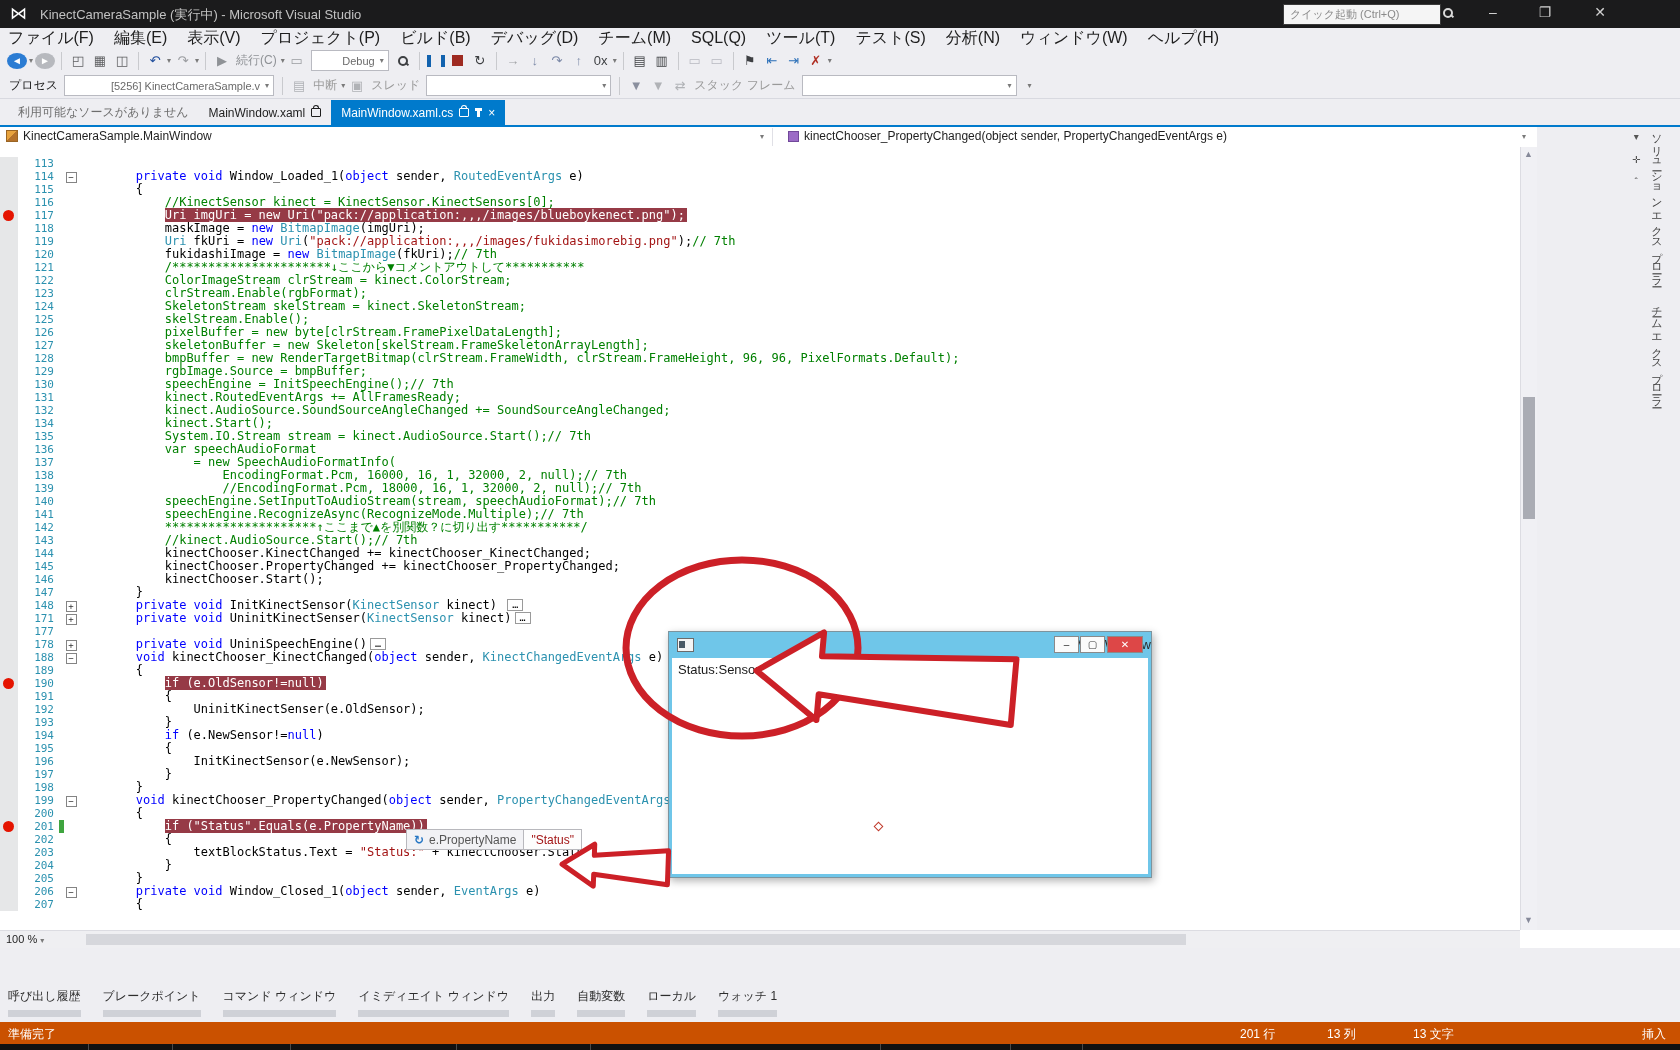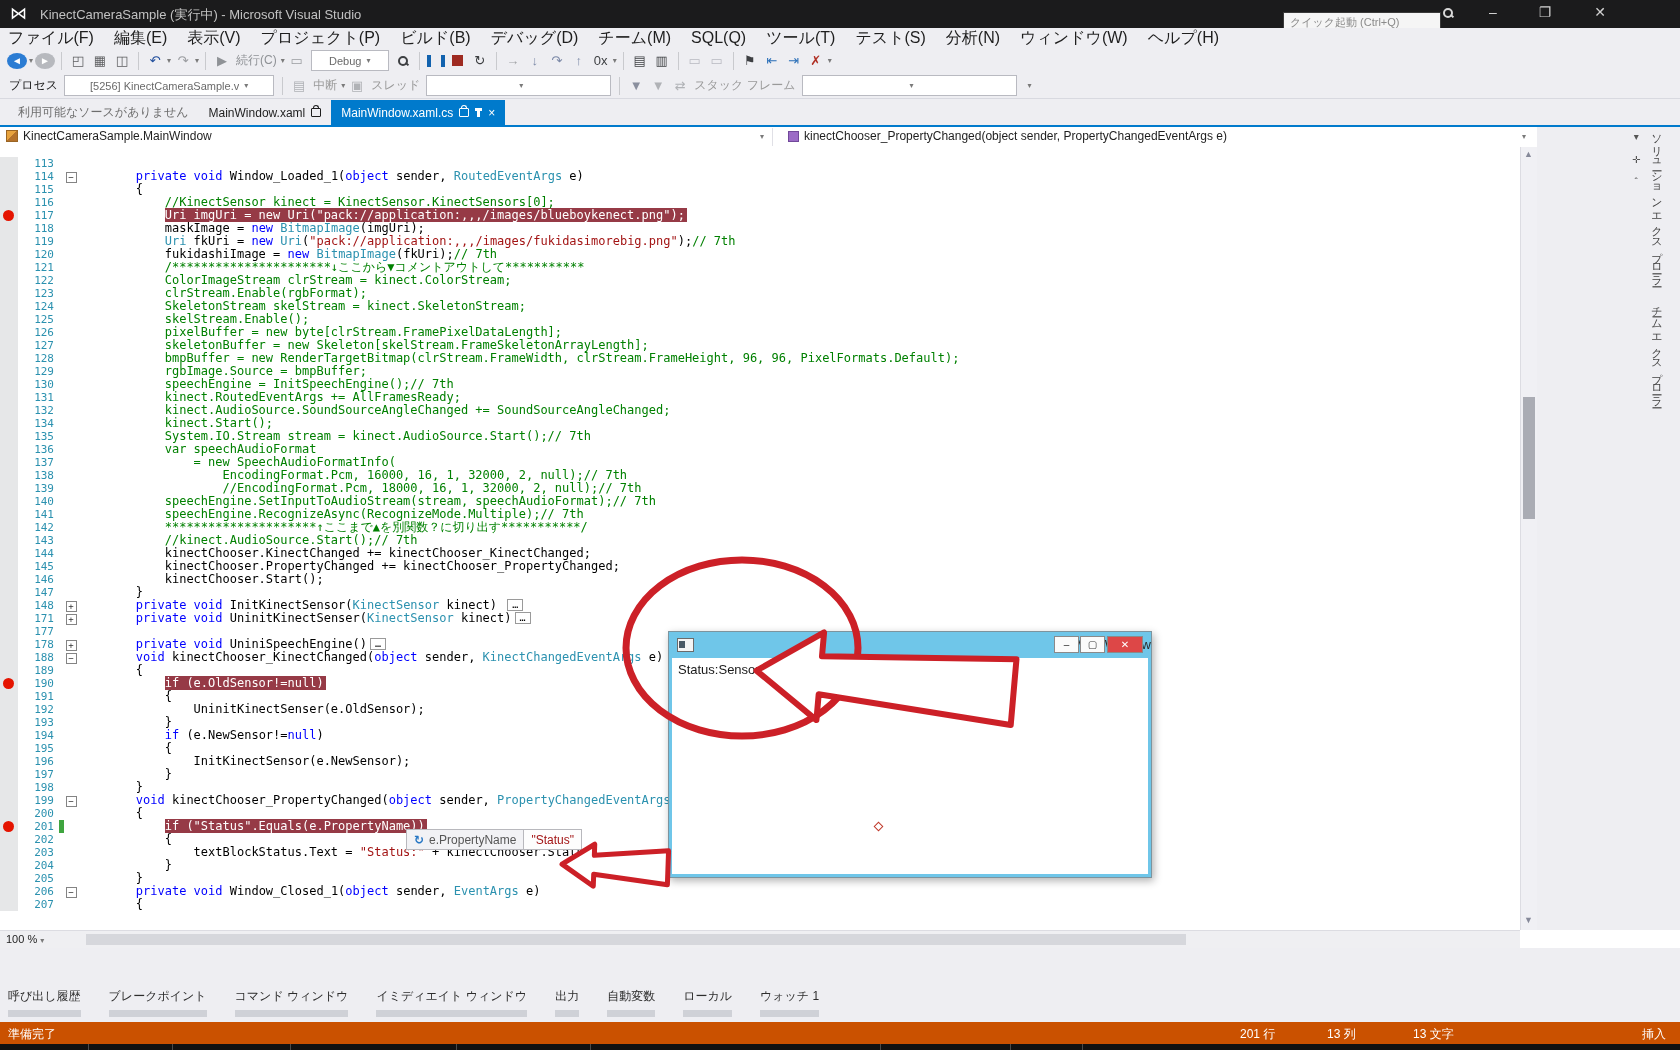--- a/index.html
+++ b/index.html
@@ -2,42 +2,42 @@
 <html><head>
 <meta charset="utf-8">
 <style>
   html,body{margin:0;padding:0;background:#888;}
   .stage{position:relative;width:1680px;height:1050px;overflow:hidden;
          background:#fff;font-family:"Liberation Sans","DejaVu Sans",sans-serif;}
   
   .titlebar{position:absolute;left:0;top:0;width:1680px;height:28px;background:#1b1b1c;}
   .vslogo{position:absolute;left:10px;top:4px;width:22px;height:20px;color:#fff;font-size:17px;line-height:20px;}
   .apptitle{position:absolute;left:40px;top:6px;color:#c2c2c2;font-size:13px;}
-  .quicklaunch{position:absolute;left:1283px;top:12px;width:150px;height:19px;background:#f5f5f5;
+  .quicklaunch{position:absolute;left:1283px;top:4px;width:150px;height:19px;background:#f5f5f5;
                border:1px solid #3a3a3a;color:#8a8a8a;font-size:11px;line-height:19px;padding-left:6px;}
   .mag{display:inline-block;position:relative;width:10px;height:10px;}
   .mag:before{content:"";position:absolute;left:0;top:0;width:6px;height:6px;border:2px solid currentColor;border-radius:50%;}
   .mag:after{content:"";position:absolute;left:7px;top:7px;width:4px;height:2px;background:currentColor;transform:rotate(45deg);}
   .qmag{position:absolute;left:1443px;top:8px;color:#d8d8d8;}
   .winbtn{position:absolute;top:4px;color:#d0d0d0;font-size:14px;width:30px;text-align:center;}
   
   .menubar{position:absolute;left:0;top:28px;width:1680px;height:20px;background:#eeeef2;
            display:flex;align-items:center;padding-left:8px;box-sizing:border-box;}
   .menu-item{color:#1e1e1e;font-size:16px;margin-right:20px;white-space:nowrap;}
   
   .toolbar1{position:absolute;left:0;top:48px;width:1680px;height:25px;background:#eeeef2;display:flex;align-items:center;padding-left:6px;box-sizing:border-box;}
   .toolbar2{position:absolute;left:0;top:73px;width:1680px;height:26px;background:#eeeef2;border-bottom:1px solid #d8d9e0;display:flex;align-items:center;padding-left:6px;box-sizing:border-box;}
   .tb-ic{display:inline-flex;align-items:center;justify-content:center;min-width:20px;height:20px;font-size:13px;margin:0 1px;}
   .tb-sep{width:1px;height:18px;background:#c9cace;margin:0 5px;}
   .tb-dd{font-size:8px;color:#7a7a7a;margin:0 1px;}
   .circ{width:16px;height:16px;border-radius:50%;color:#fff;font-size:10px;line-height:16px;text-align:center;}
   .circ.blue{background:#2b7cd3;}
   .circ.gray{background:#b7b9be;}
   .combo{height:19px;background:#fff;border:1px solid #b9bac1;font-size:11px;color:#6a6a6a;
-         display:inline-flex;align-items:center;padding:0 4px;justify-content:center;margin:0 3px;}
+         display:inline-flex;align-items:center;padding:0 4px;justify-content:flex-end;margin:0 3px;}
   .combo .cv{overflow:hidden;white-space:nowrap;}
   .combo .ca{font-size:8px;color:#7a7a7a;margin-left:5px;}
   .tb-label{font-size:12px;margin:0 3px;white-space:nowrap;}
   .pausebars{display:inline-block;width:10px;height:12px;border-left:4px solid #1262ae;border-right:4px solid #1262ae;}
   .stopsq{display:inline-block;width:11px;height:11px;background:#9e2a21;}
   
   .tabrow{position:absolute;left:0;top:99px;width:1680px;height:26px;background:#eeeef2;display:flex;align-items:flex-end;padding-left:8px;box-sizing:border-box;}
   .doc-tab{height:25px;display:flex;align-items:center;padding:0 10px;font-size:12px;color:#1e1e1e;white-space:nowrap;}
   .doc-tab.dim{color:#6d6d6d;}
   .doc-tab.active{background:#007acc;color:#fff;}
@@ -79,21 +79,21 @@
   .hrow{position:absolute;left:0;top:930px;width:1520px;height:18px;background:#efeff2;border-top:1px solid #dcdce2;box-sizing:border-box;font-size:11px;color:#1e1e1e;}
   .zoomsel{position:absolute;left:6px;top:2px;}
   .hthumb{position:absolute;left:86px;top:3px;width:1100px;height:11px;background:#d6d7dc;}
   
   .rail{position:absolute;left:1537px;top:127px;width:143px;height:803px;background:#eeeef2;}
   .rail-icons{position:absolute;left:95px;top:4px;display:flex;flex-direction:column;gap:12px;color:#555;font-size:10px;align-items:center;}
   .rail-tabs{position:absolute;left:112px;top:0px;display:flex;flex-direction:column;gap:18px;}
   .rail-tab{writing-mode:vertical-rl;font-size:11px;color:#424242;white-space:nowrap;}
   
   .bottompanel{position:absolute;left:0;top:948px;width:1680px;height:74px;background:#eeeef2;}
-  .btabs{position:absolute;left:8px;top:40px;display:flex;gap:28px;}
+  .btabs{position:absolute;left:8px;top:40px;display:flex;gap:22px;}
   .btab{display:flex;flex-direction:column;}
   .btab .bl{font-size:12px;color:#2d2d2d;white-space:nowrap;}
   .btab .bar{height:7px;background:#cfd1d7;margin-top:5px;}
   
   .statusbar{position:absolute;left:0;top:1022px;width:1680px;height:22px;background:#ca5100;color:#fff;font-size:12px;}
   .sb{position:absolute;top:4px;white-space:nowrap;}
   .taskstrip{position:absolute;left:0;top:1044px;width:1680px;height:6px;background:#111;}
   .tseg{position:absolute;top:0;width:1px;height:6px;background:#4a4a4a;}
   
   .datatip{position:absolute;left:406px;top:829px;display:flex;z-index:5;font-size:12px;}

